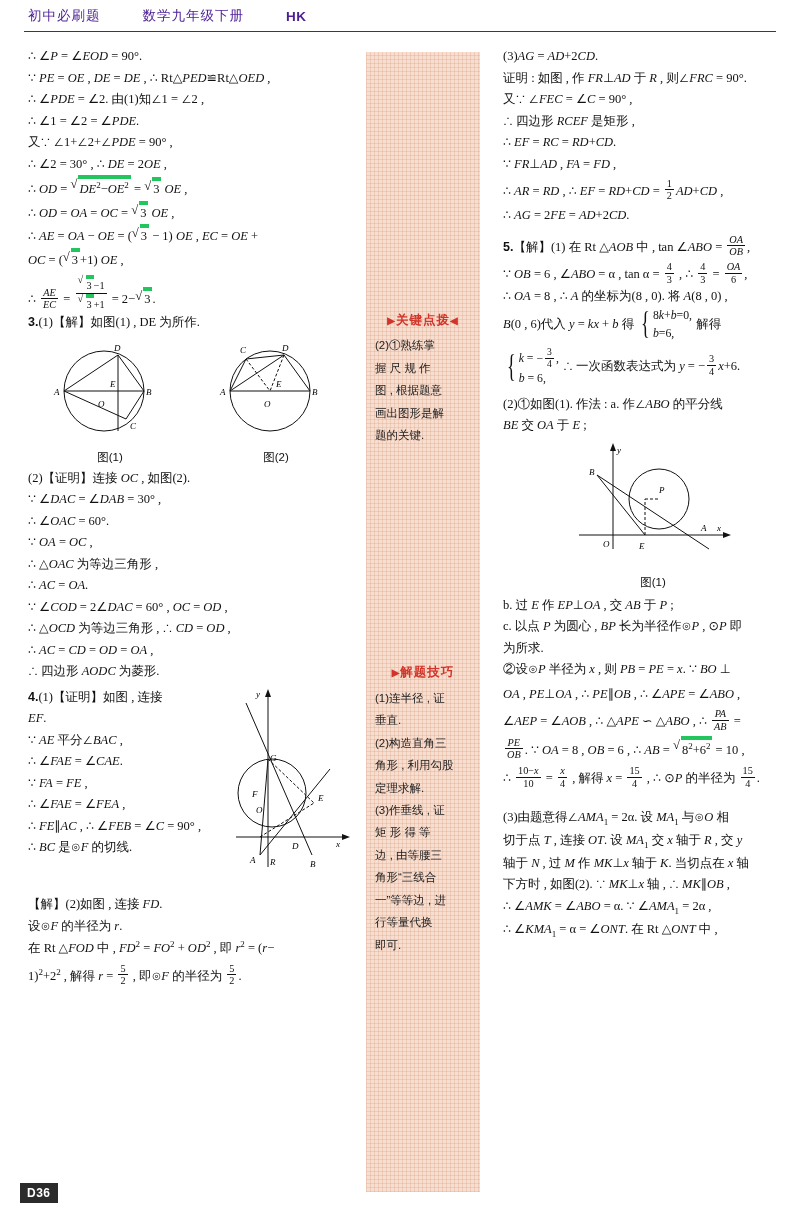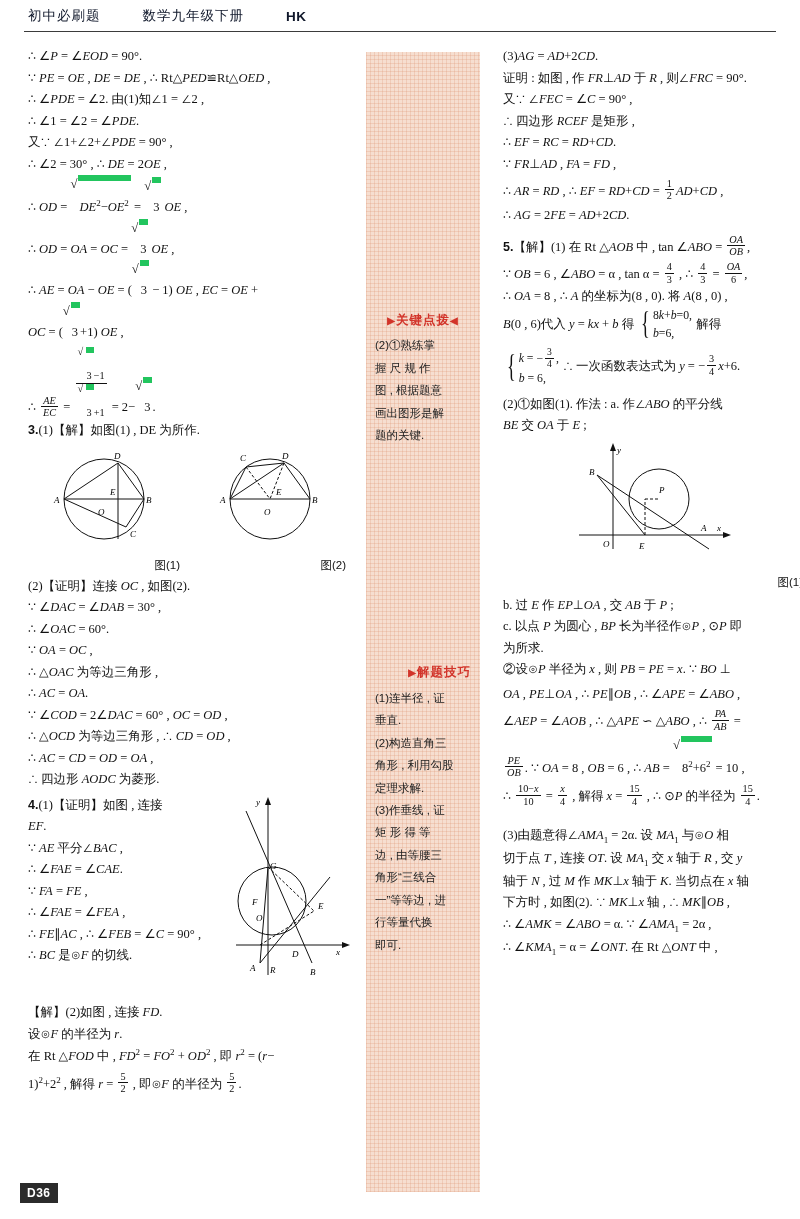--- a/index.html
+++ b/index.html
@@ -21,21 +21,21 @@
   
   .header {
     position: absolute;
     left: 0; top: 0; width: 800px; height: 32px;
     display: flex;
     align-items: center;
     padding-left: 28px;
     gap: 42px;
     font-family: "Liberation Sans", sans-serif;
     font-size: 13.5px;
-    color: #0f172a;
+    color: #4c1d95;
   }
   .header .title { letter-spacing: 1px; }
   .header .sub { letter-spacing: 1px; font-family: Liberation Serif, serif; }
   .header .badge {
     font-weight: bold;
     letter-spacing: 0.5px;
   }
   .rule {
     position: absolute;
     left: 24px; top: 31px; width: 752px; height: 1px;
@@ -103,22 +103,22 @@
     position: relative;
     padding-left: 8px;
   }
   .sqrt::before {
     content: "√";
     position: absolute;
     left: 0; top: -1px;
     font-size: 1.02em;
   }
   .sqrt > .rad {
-    border-top: 6px solid #22c55e;
-    padding: 16px 2px 0 1px;
+    border-top: 4px solid #22c55e;
+    padding: 0 2px 0 1px;
     display: inline-block;
     line-height: 1.35;
   }
   sup { font-size: 0.72em; vertical-align: super; }
   sub { font-size: 0.72em; vertical-align: sub; }
 
   
   .sys {
     display: inline-flex;
     align-items: center;
@@ -134,21 +134,20 @@
   }
   .sys .rows { display: inline-block; font-size: 0.94em; line-height: 1.5; }
 
   
   .figrow { display: flex; justify-content: center; gap: 26px; margin: 6px 0 0 0; }
   .figbox { text-align: center; }
   .figcap {
     font-family: "Liberation Sans", sans-serif;
     font-size: 11.5px;
     margin-top: 1px;
-    text-align: right;
   }
   .figwrap { margin: 4px 0 2px 0; }
   .float-fig { float: right; margin: 2px 0 2px 8px; }
   .clr { clear: both; }
 
   
   .pagenum {
     position: absolute;
     left: 20px; bottom: 16px;
     background: #2b2b2b;
@@ -182,21 +181,21 @@
         <p>(2)①熟练掌</p>
         <p>握 尺 规 作</p>
         <p>图 , 根据题意</p>
         <p>画出图形是解</p>
         <p>题的关键.</p>
       </div>
 
       <div style="height:212px"></div>
 
       <div class="strip-block">
-        <div class="strip-head" style="text-align:right">
+        <div class="strip-head" style="text-align:center">
           <span class="tri">▶</span><span>解题技巧</span>
         </div>
         <p>(1)连半径 , 证</p>
         <p>垂直.</p>
         <p>(2)构造直角三</p>
         <p>角形 , 利用勾股</p>
         <p>定理求解.</p>
         <p>(3)作垂线 , 证</p>
         <p>矩 形 得 等</p>
         <p>边 , 由等腰三</p>

